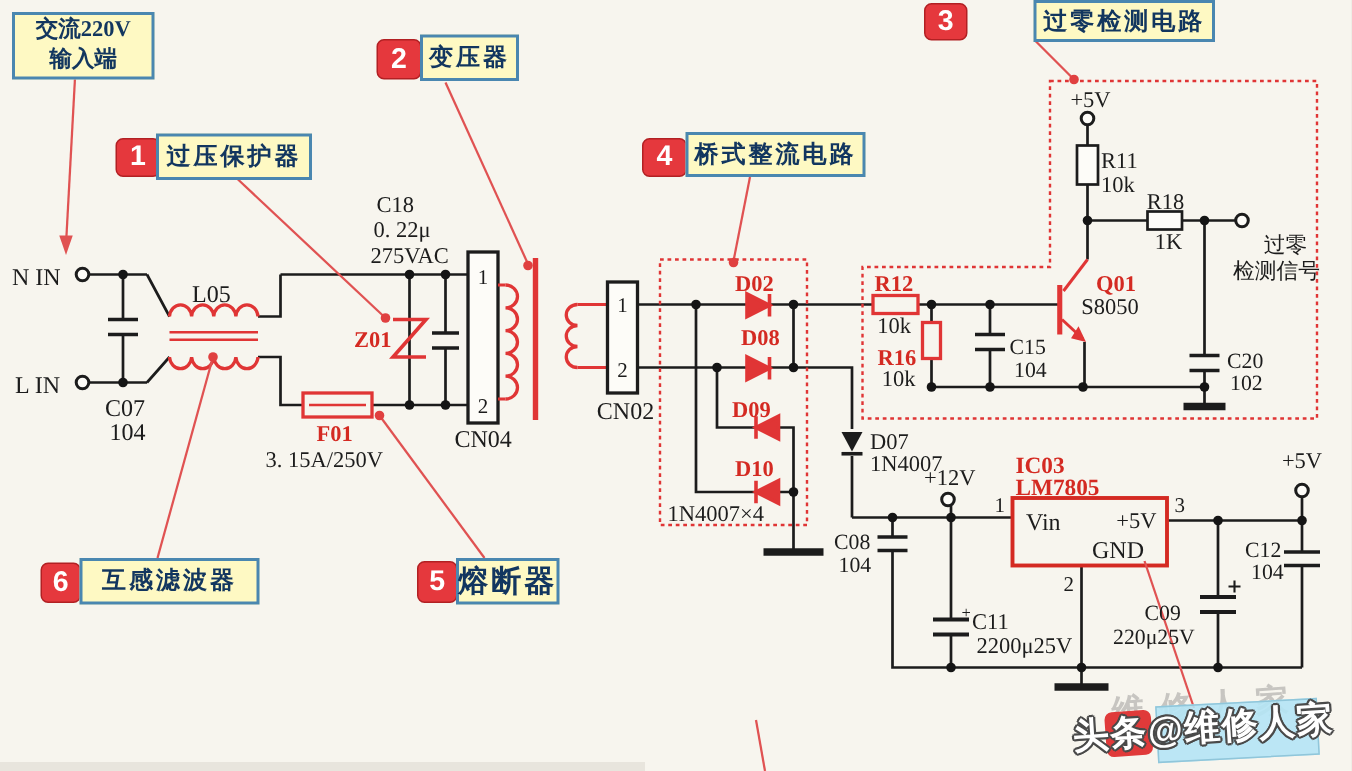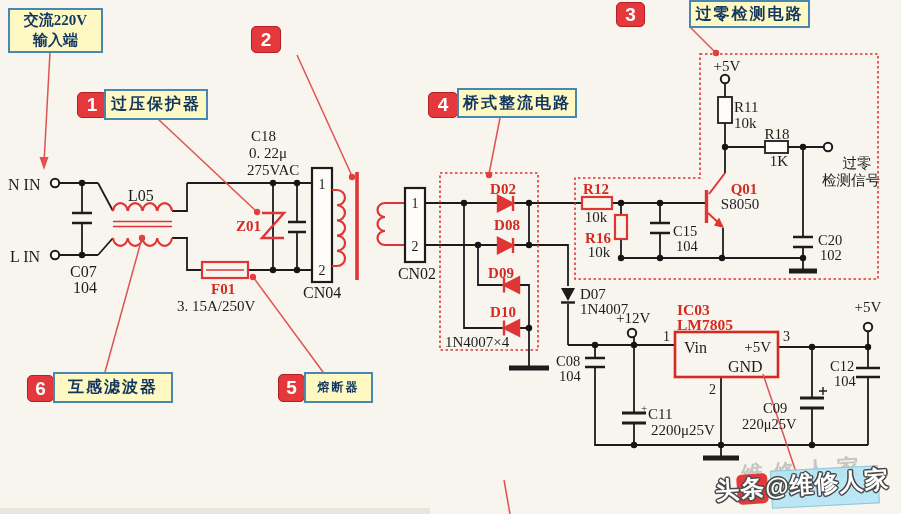--- a/index.html
+++ b/index.html
@@ -260,29 +260,30 @@
 
 <div class="callout-label multiline" style="left:8px;top:8px;width:95px;height:45px;font-size:15px;">
   <span>交流220V</span>
   <span>输入端</span>
 </div>
 
 <div class="badge" style="left:77px;top:92px;width:30px;height:26px;">1</div>
 <div class="callout-label" style="left:104px;top:89px;width:104px;height:31px;font-size:16px;letter-spacing:2px;">过压保护器</div>
 
 <div class="badge" style="left:251px;top:26px;width:30px;height:27px;">2</div>
+<div class="callout-label" style="left:280px;top:23px;width:66px;height:31px;font-size:16px;letter-spacing:2px;">变压器</div>
 
 <div class="badge" style="left:616px;top:2px;width:29px;height:25px;">3</div>
 <div class="callout-label" style="left:644px;top:0px;width:121px;height:28px;font-size:16px;letter-spacing:2px;margin-left:45px;">过零检测电路</div>
 
 <div class="badge" style="left:428px;top:92px;width:30px;height:26px;">4</div>
 <div class="callout-label" style="left:457px;top:88px;width:120px;height:30px;font-size:16px;letter-spacing:2px;">桥式整流电路</div>
 
 <div class="badge" style="left:278px;top:374px;width:27px;height:28px;">5</div>
-<div class="callout-label" style="left:304px;top:372px;width:69px;height:31px;font-size:12px;letter-spacing:2px;">熔断器</div>
+<div class="callout-label" style="left:304px;top:372px;width:69px;height:31px;font-size:20px;letter-spacing:2px;">熔断器</div>
 
 <div class="badge" style="left:27px;top:375px;width:27px;height:27px;">6</div>
 <div class="callout-label" style="left:53px;top:372px;width:120px;height:31px;font-size:16px;letter-spacing:2px;">互感滤波器</div>
 
 
 <div class="wm-faint">维修人家</div>
 <div class="wm-blue"></div>
 <div class="wm-red"></div>
 <div class="wm-main">头条@维修人家</div>
 

